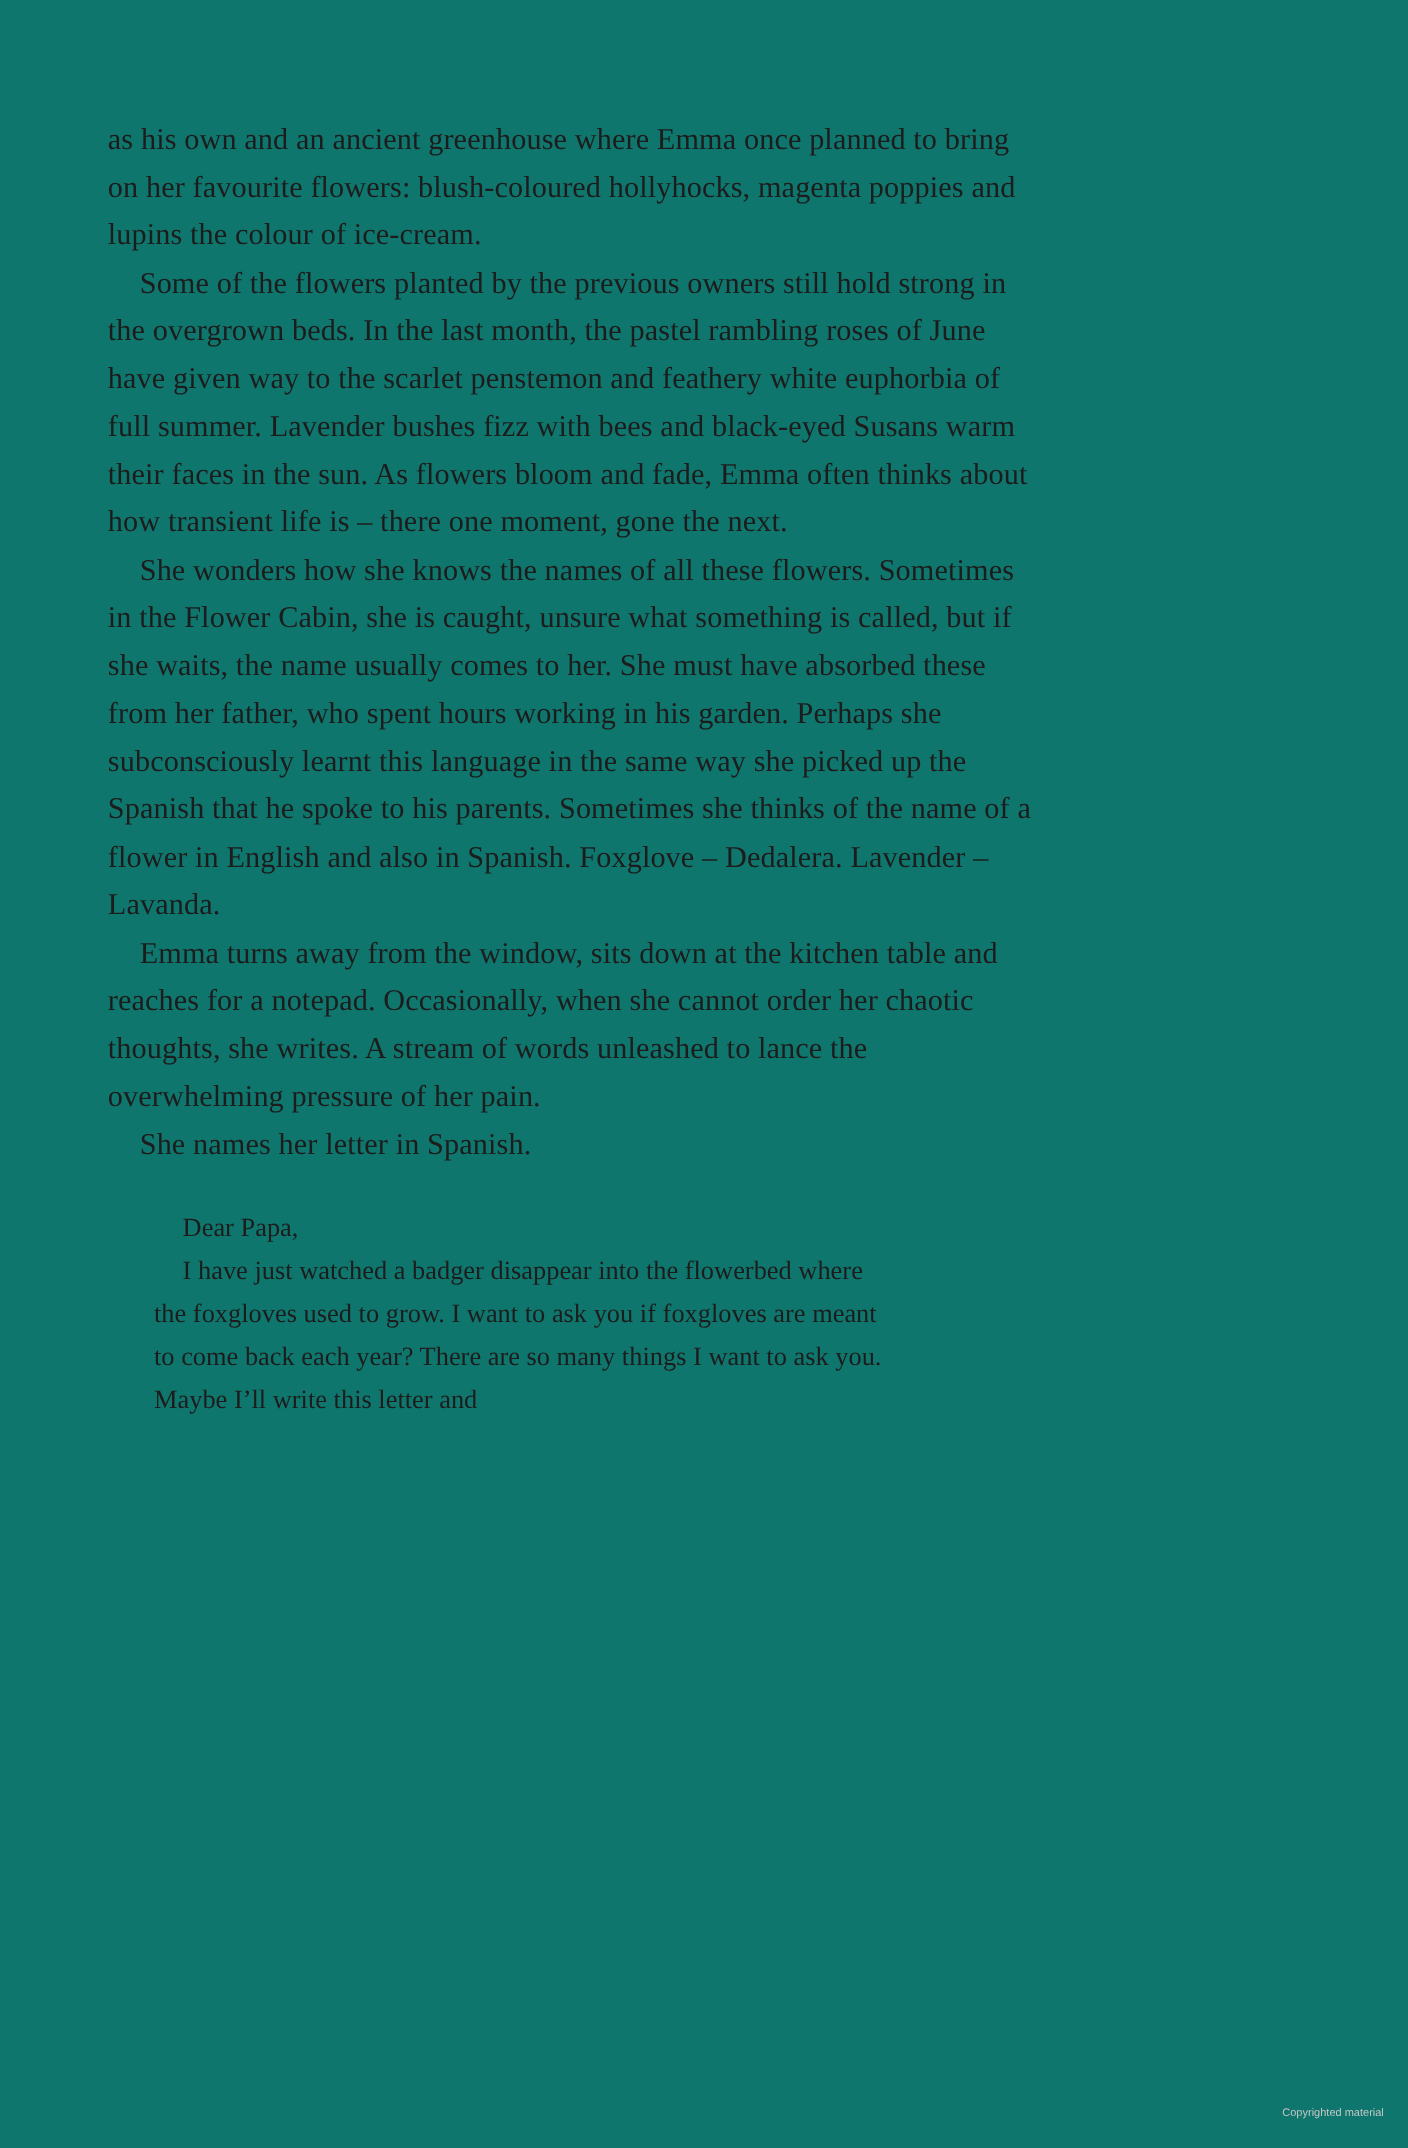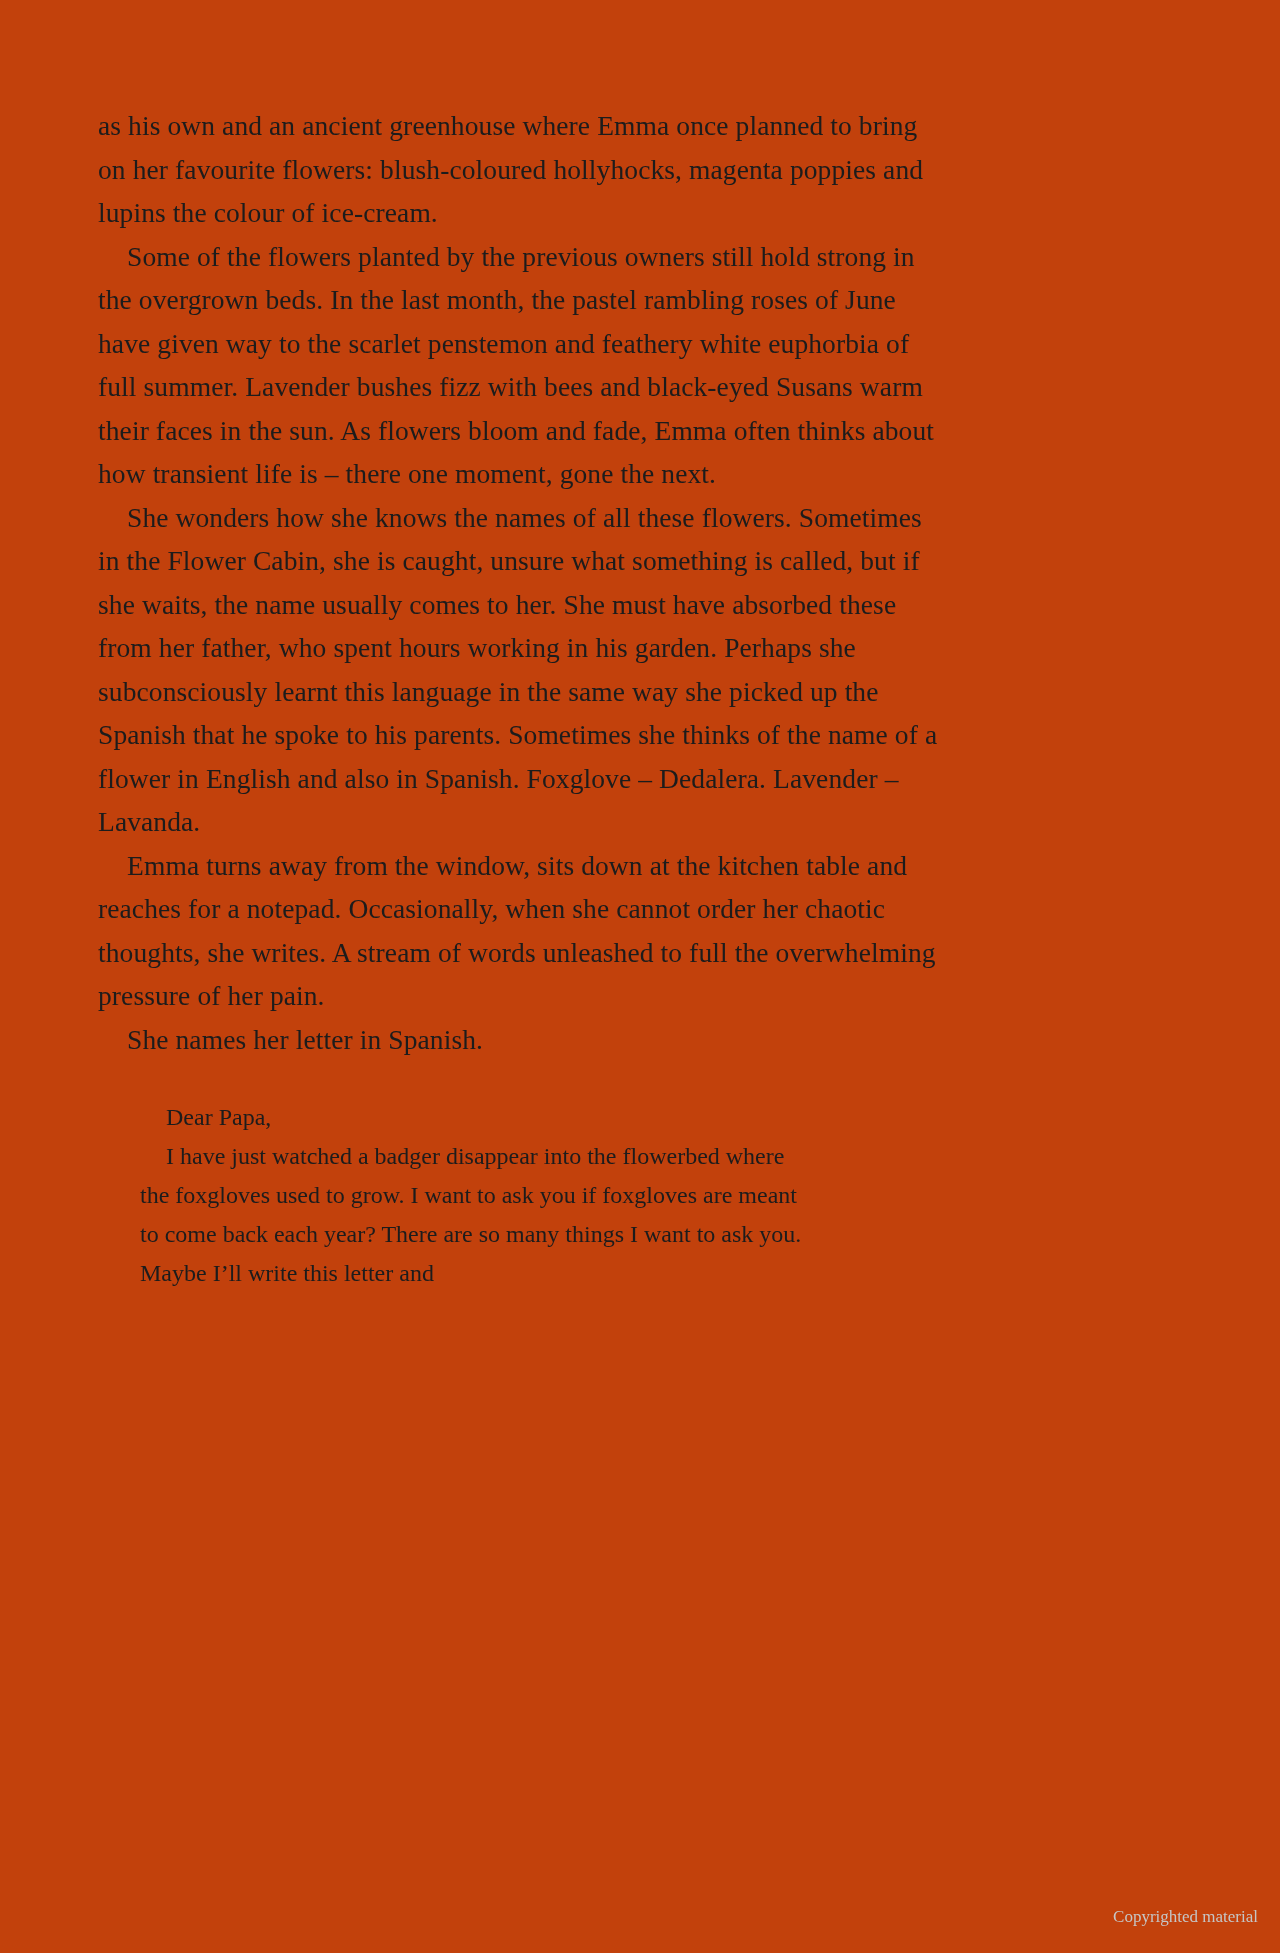--- a/index.html
+++ b/index.html
@@ -4,21 +4,21 @@
 <style>
   html, body {
     margin: 0;
     padding: 0;
     background: #ffffff;
   }
   .page {
     position: relative;
     width: 1280px;
     height: 1953px;
-    background: #c2410c;
+    background: #0f766e;
     color: #1c1c1c;
     font-family: "Liberation Serif", "DejaVu Serif", serif;
     overflow: hidden;
   }
   .text-block {
     position: absolute;
     left: 98px;
     top: 104px;
     width: 842px;
   }
@@ -46,35 +46,35 @@
     line-height: 39px;
     text-align: left;
   }
   .letter-para.indent {
     text-indent: 26px;
   }
   .copyright {
     position: absolute;
     right: 22px;
     bottom: 26px;
-    font-family: Liberation Serif, serif;
-    font-size: 17px;
+    font-family: Liberation Sans, sans-serif;
+    font-size: 10px;
     color: #c6c6c6;
   }
 </style>
 </head>
 <body>
 
 <div class="page">
   <div class="text-block">
     <div id="paragraphs">
         <p class="body-para"><span class="">as his own and an ancient greenhouse where Emma once planned to bring on her favourite flowers: blush-coloured hollyhocks, magenta poppies and lupins the colour of ice-cream.</span></p>
         <p class="body-para indent"><span class="">Some of the flowers planted by the previous owners still hold strong in the overgrown beds. In the last month, the pastel rambling roses of June have given way to the scarlet penstemon and feathery white euphorbia of full summer. Lavender bushes fizz with bees and black-eyed Susans warm their faces in the sun. As flowers bloom and fade, Emma often thinks about how transient life is – there one moment, gone the next.</span></p>
         <p class="body-para indent"><span class="">She wonders how she knows the names of all these flowers. Sometimes in the Flower Cabin, she is caught, unsure what something is called, but if she waits, the name usually comes to her. She must have absorbed these from her father, who spent hours working in his garden. Perhaps she subconsciously learnt this language in the same way she picked up the Spanish that he spoke to his parents. Sometimes she thinks of the name of a flower in English and also in Spanish. Foxglove – </span><span class="italic">Dedalera.</span><span class=""> Lavender – </span><span class="italic">Lavanda.</span></p>
-        <p class="body-para indent"><span class="">Emma turns away from the window, sits down at the kitchen table and reaches for a notepad. Occasionally, when she cannot order her chaotic thoughts, she writes. A stream of words unleashed to full the overwhelming pressure of her pain.</span></p>
+        <p class="body-para indent"><span class="">Emma turns away from the window, sits down at the kitchen table and reaches for a notepad. Occasionally, when she cannot order her chaotic thoughts, she writes. A stream of words unleashed to lance the overwhelming pressure of her pain.</span></p>
         <p class="body-para indent"><span class="">She names her letter in Spanish.</span></p>
       </div>
     <div id="letter" class="letter-block">
         <p class="letter-para indent"><span class="">Dear Papa,</span></p>
         <p class="letter-para indent"><span class="">I have just watched a badger disappear into the flowerbed where the foxgloves used to grow. I want to ask you if foxgloves are meant to come back each year? There are so many things I want to ask you. Maybe I’ll write this letter and</span></p>
       </div>
   </div>
   <div class="copyright">Copyrighted material</div>
 </div>
 

